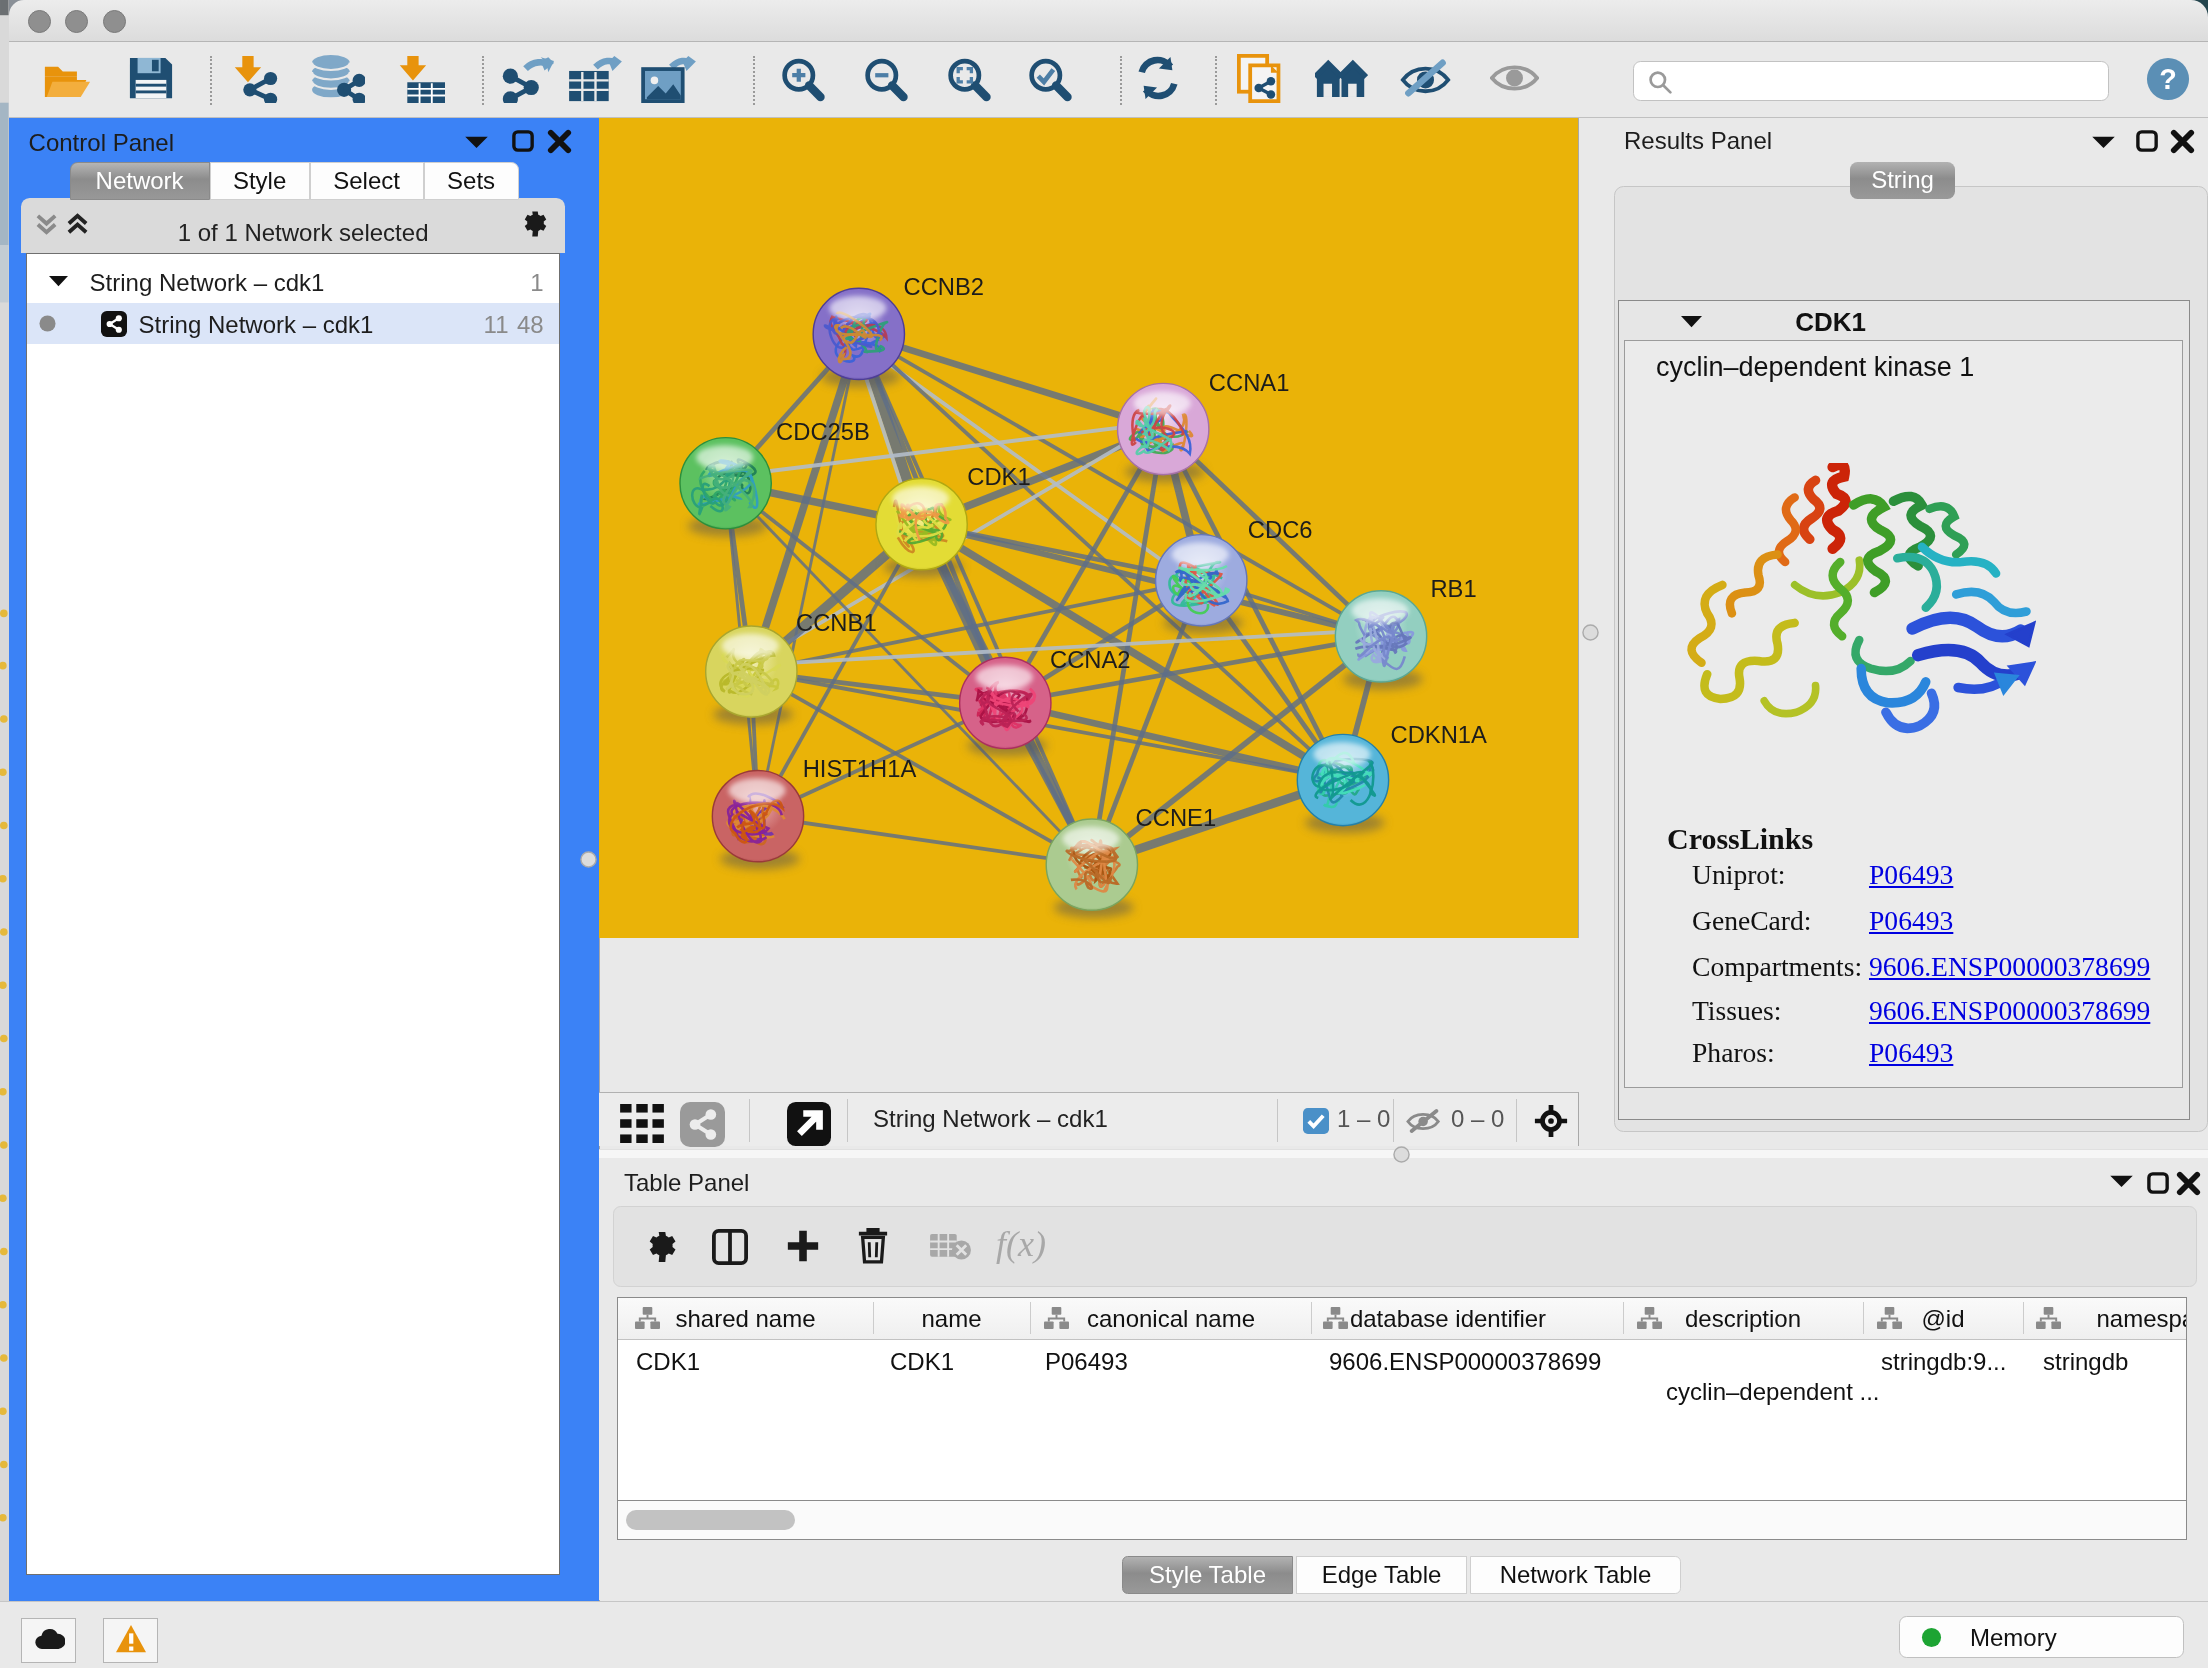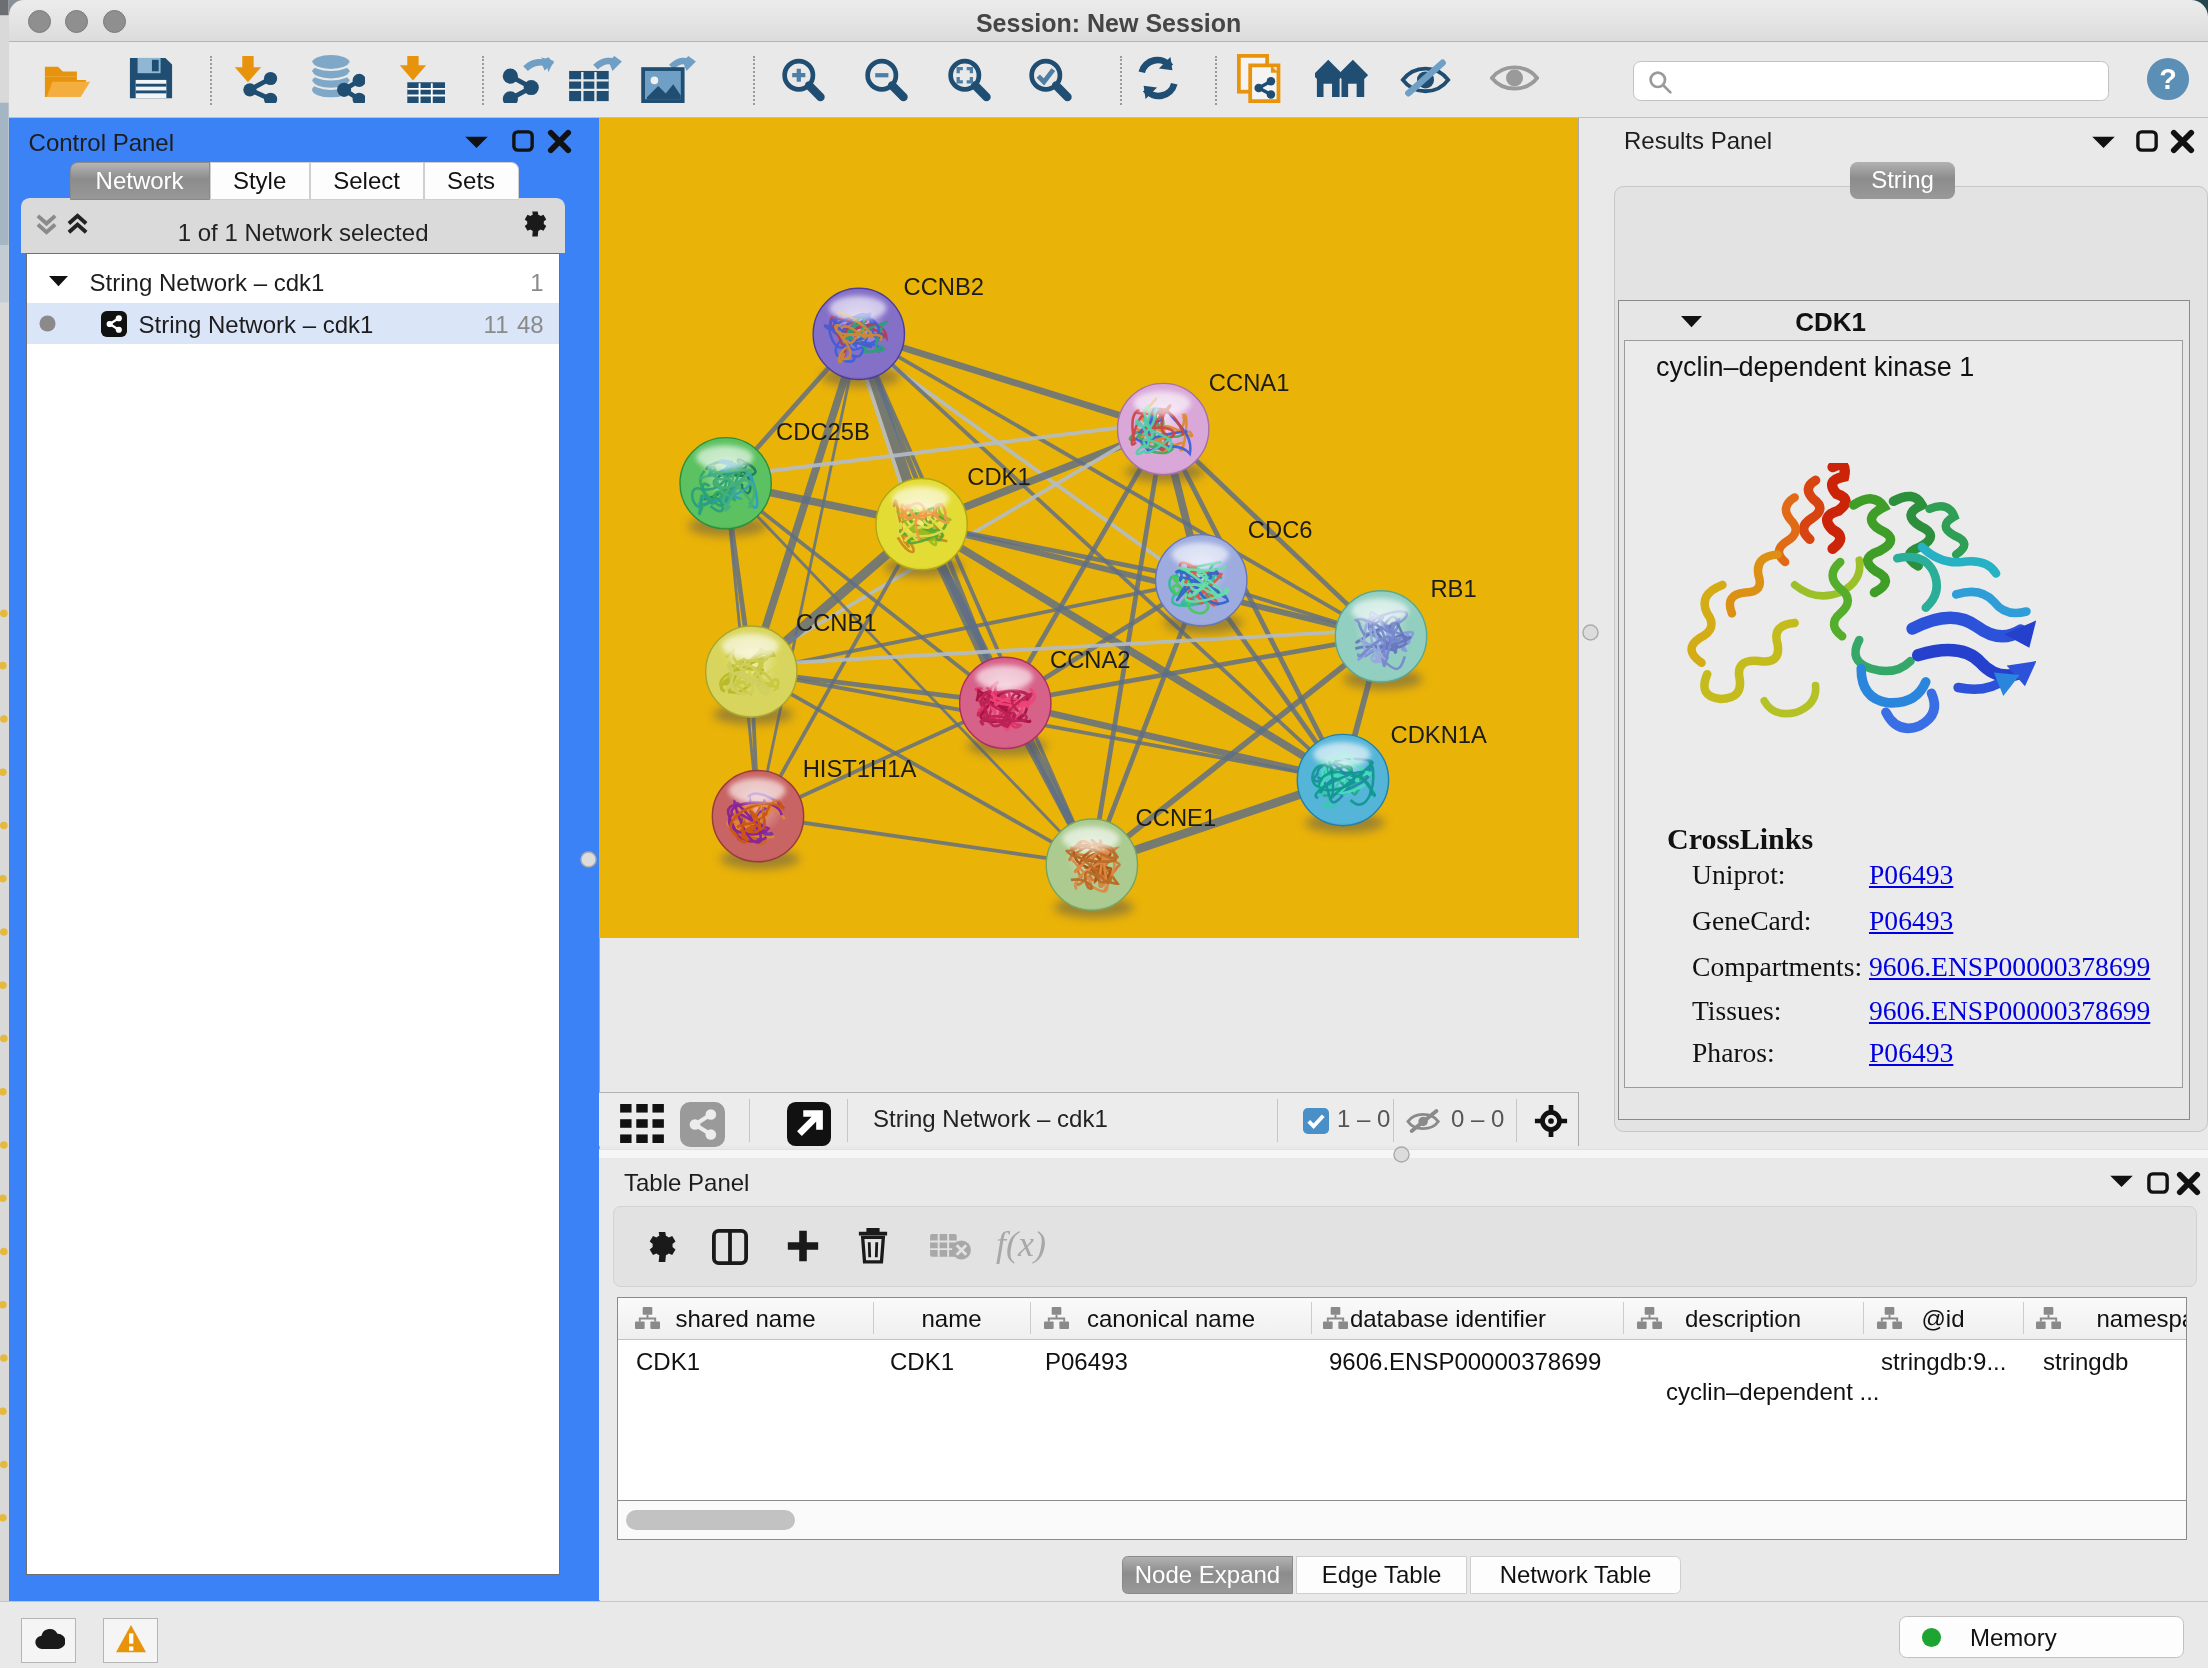--- a/index.html
+++ b/index.html
@@ -95,21 +95,20 @@
 <svg class="abs" style="left:2191px;top:0;z-index:5" width="17" height="17" viewBox="0 0 18 18">
     <path d="M0,0 L18,0 L18,18 A18,18 0 0 0 0,0 Z" fill="#24454e"></path>
   </svg>
 <svg class="abs" style="left:8.6px;top:0;z-index:5" width="15" height="15" viewBox="0 0 16 16">
     <path d="M0,0 L16,0 A16,16 0 0 0 0,16 Z" fill="#8a9097"></path>
   </svg>
 <div id="titlebar" class="abs">
   <div class="tl abs" style="left:19px"></div>
   <div class="tl abs" style="left:56px"></div>
   <div class="tl abs" style="left:94px"></div>
-  <div id="title" class="abs">Session: New Session</div>
 </div>
 <div id="toolbar" class="abs">
     <div id="tbicons">
       <svg class="pi" style="left:34px;top:14.3px" width="49" height="44" viewBox="0 0 52 46">
         <path d="M2,10 L16,10 L21,15 L36,15 L36,20 L2,20 Z" fill="#e8930c"></path>
         <path d="M2,42 L2,20 L36,20 L36,24 L46,24 L38,42 Z" fill="#e8930c"></path>
         <path d="M10,26 L50,26 L40,42 L4,42 Z" fill="#f3ae3d"></path>
       </svg>
       <svg class="pi" style="left:118px;top:12.4px" width="48" height="46" viewBox="0 0 50 48">
         <path d="M3,3 L40,3 L47,10 L47,45 L3,45 Z" fill="#1f4e72"></path>
@@ -860,21 +859,21 @@
     <div class="dcell abs" style="left:272px;">CDK1</div>
     <div class="dcell abs" style="left:427px;">P06493</div>
     <div class="dcell abs" style="left:711px;">9606.ENSP00000378699</div>
     <div class="dcell abs" style="left:1048px;margin-top:30px;">cyclin–dependent ...</div>
     <div class="dcell abs" style="left:1263px;">stringdb:9...</div>
     <div class="dcell abs" style="left:1425px;">stringdb</div>
   </div>
   <div id="tscroll" class="abs">
       <div id="tpill" class="abs"></div>
     </div>
-  <div class="btab abs" style="left:523px; width:171px; background:linear-gradient(#b2b2b2,#8c8c8c 45%,#999); color:#fff; border-color:#8a8a8a; border-radius:5.7px 0 0 5.7px;">Node Expand</div>
+  <div class="btab abs" style="left:523px; width:171px; background:linear-gradient(#b2b2b2,#8c8c8c 45%,#999); color:#fff; border-color:#8a8a8a; border-radius:5.7px 0 0 5.7px;">Style Table</div>
   <div class="btab abs" style="left:697px; width:171px;">Edge Table</div>
   <div class="btab abs" style="left:871px; width:211px; border-radius:0 5.7px 5.7px 0;">Network Table</div>
 </div>
 
 <div id="statusbar" class="abs">
   <div class="sqbtn abs" style="left:21px;">
       <svg class="pi" style="left:10.5px;top:8.6px;" width="32" height="23" viewBox="0 0 34 24">
         <path d="M10,22 A7,7 0 0 1 9,8 A9,9 0 0 1 26,6 A6.5,6.5 0 0 1 27,22 Z" fill="#1a1a1a"></path>
       </svg>
     </div>

